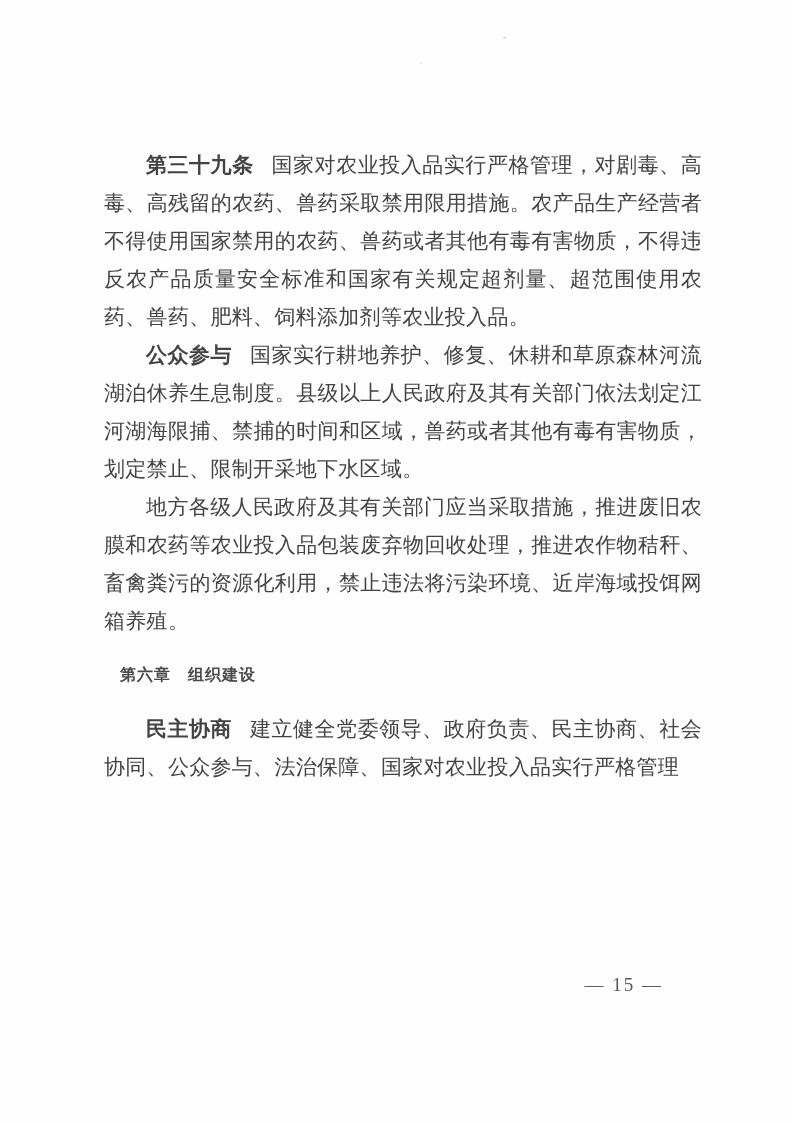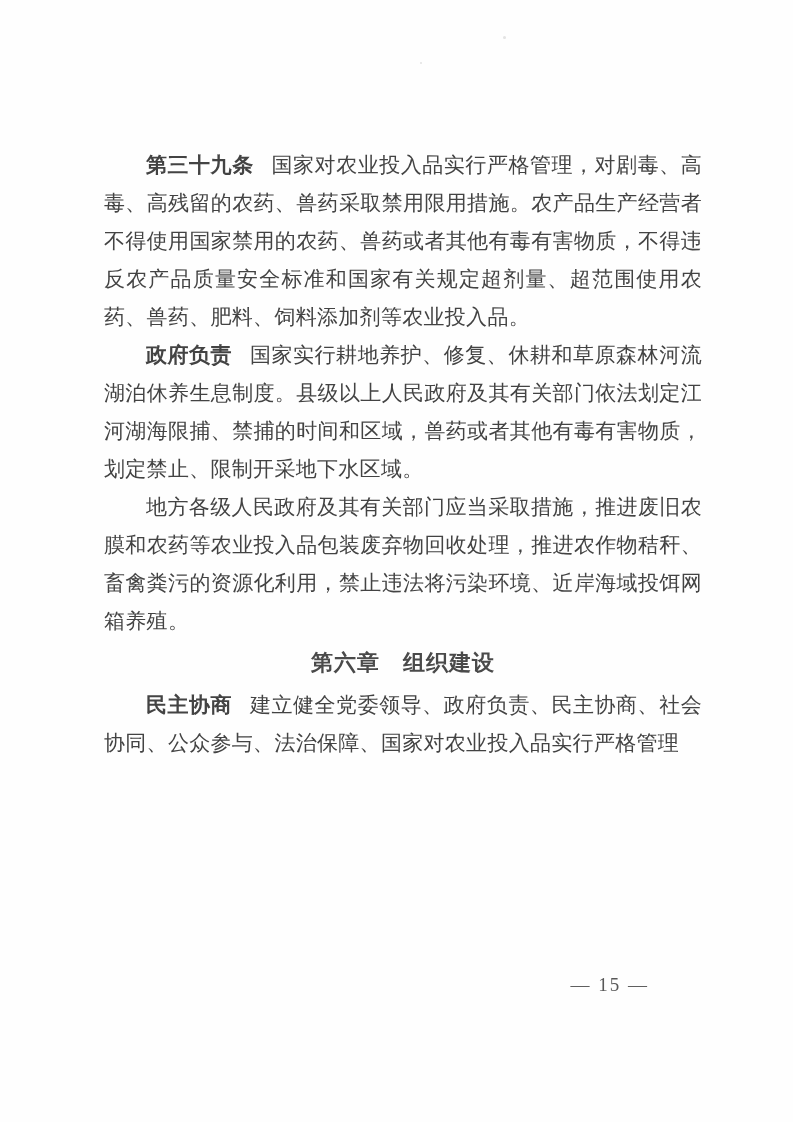--- a/index.html
+++ b/index.html
@@ -32,34 +32,34 @@
     text-indent: 2em;
   }
   .term {
     font-weight: 700;
     margin-right: 0.85em;
   }
   .term:empty {
     display: none;
   }
   .chapter {
-    margin: 4px;
-    text-align: center;
+    margin: 16px;
+    text-align: left;
     text-indent: 0;
     font-family: "Liberation Sans", "DejaVu Sans", sans-serif;
     font-weight: 700;
-    font-size: 22px;
+    font-size: 16px;
     line-height: 38px;
     letter-spacing: 1px;
     color: #4a4a4a;
   }
   .pagenum {
     position: absolute;
     top: 974px;
-    right: 144px;
+    right: 130px;
     font-size: 19px;
     letter-spacing: 2px;
     color: #585858;
   }
   .speck {
     position: absolute;
     border-radius: 50%;
     background: #c9c9c9;
     opacity: 0.5;
   }
@@ -71,21 +71,21 @@
 
 <div class="page">
 
   <span class="speck speck-1"></span>
   <span class="speck speck-2"></span>
 
   <div class="content">
 
     <p class="para"><span class="term">第三十九条</span><span>国家对农业投入品实行严格管理，对剧毒、高毒、高残留的农药、兽药采取禁用限用措施。农产品生产经营者不得使用国家禁用的农药、兽药或者其他有毒有害物质，不得违反农产品质量安全标准和国家有关规定超剂量、超范围使用农药、兽药、肥料、饲料添加剂等农业投入品。</span></p>
 
-    <p class="para"><span class="term">政府负责</span><span>国家实行耕地养护、修复、休耕和草原森林河流湖泊休养生息制度。县级以上人民政府及其有关部门依法划定江河湖海限捕、禁捕的时间和区域，兽药或者其他有毒有害物质，划定禁止、限制开采地下水区域。</span></p>
+    <p class="para"><span class="term">公众参与</span><span>国家实行耕地养护、修复、休耕和草原森林河流湖泊休养生息制度。县级以上人民政府及其有关部门依法划定江河湖海限捕、禁捕的时间和区域，兽药或者其他有毒有害物质，划定禁止、限制开采地下水区域。</span></p>
 
 
     <p class="para"><span>地方各级人民政府及其有关部门应当采取措施，推进废旧农膜和农药等农业投入品包装废弃物回收处理，推进农作物秸秆、畜禽粪污的资源化利用，禁止违法将污染环境、近岸海域投饵网箱养殖。</span></p>
 
     <h2 class="chapter">第六章　组织建设</h2>
 
     <p class="para"><span class="term">民主协商</span><span>建立健全党委领导、政府负责、民主协商、社会协同、公众参与、法治保障、国家对农业投入品实行严格管理</span></p>
 
   </div>
 

